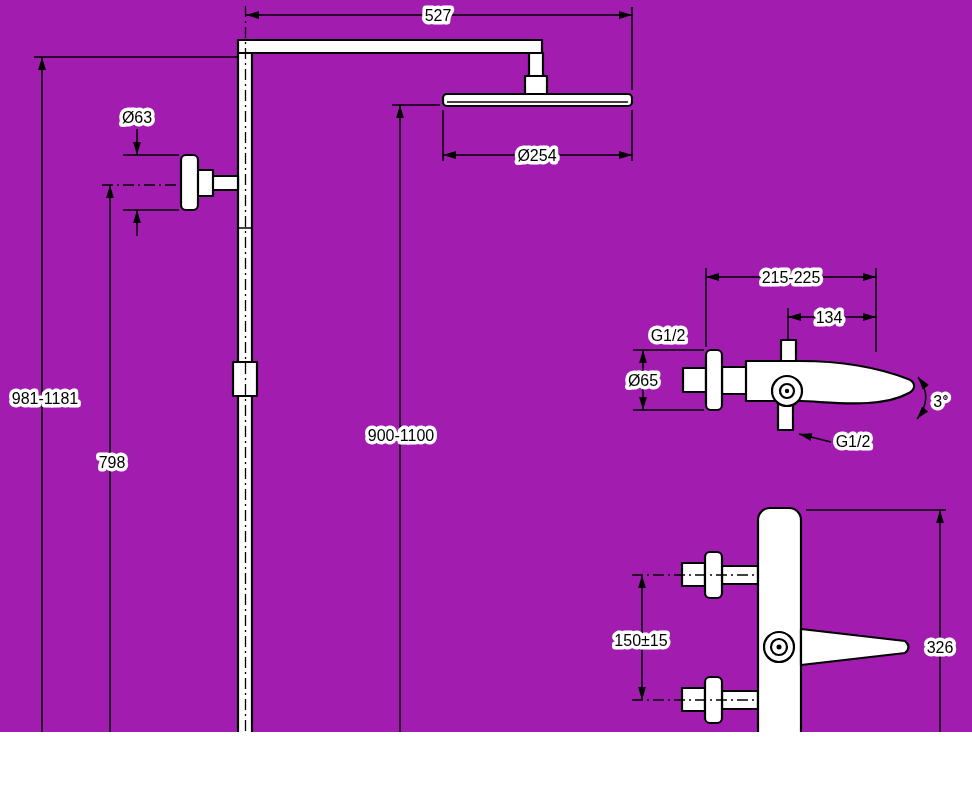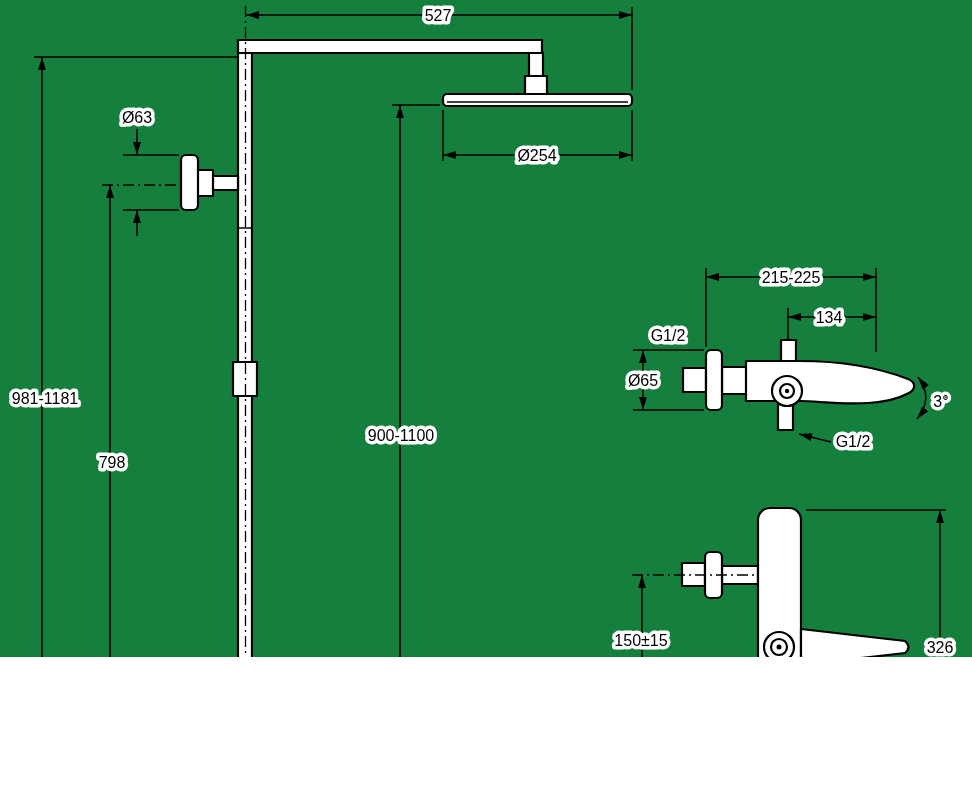--- a/index.html
+++ b/index.html
@@ -1,20 +1,20 @@
 <!DOCTYPE html>
 <html><head>
 <meta charset="utf-8">
 <style>
   html, body { margin: 0; padding: 0; background: #ffffff; }
   .stage {
     position: relative;
     width: 972px;
-    height: 657px;
-    background: #15803d;
+    height: 732px;
+    background: #a21caf;
     overflow: hidden;
     font-family: "Liberation Sans", sans-serif;
   }
   svg { display: block; }
   .shape  { fill: #ffffff; stroke: #000000; stroke-width: 2.2; stroke-linejoin: round; }
   .solid  { fill: #000000; stroke: none; }
   .dimline{ fill: none; stroke: #000000; stroke-width: 1.5; }
   .ext    { fill: none; stroke: #000000; stroke-width: 1.5; }
   .cl     { fill: none; stroke: #000000; stroke-width: 1.3; stroke-dasharray: 11 4 2 4; }
   text.dim {

